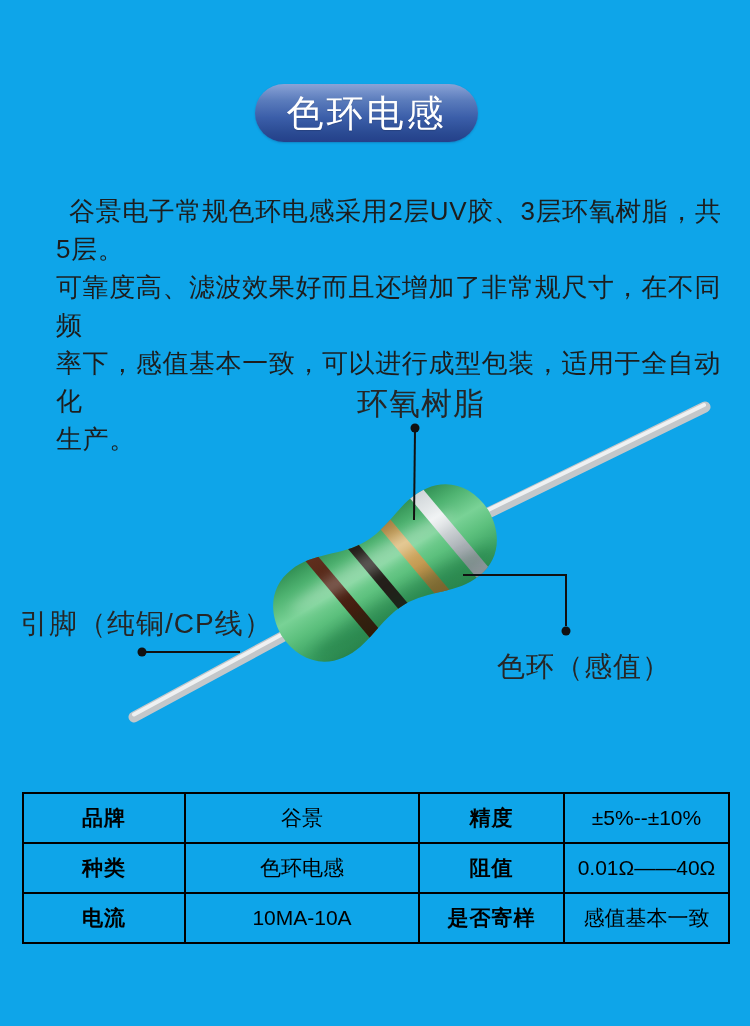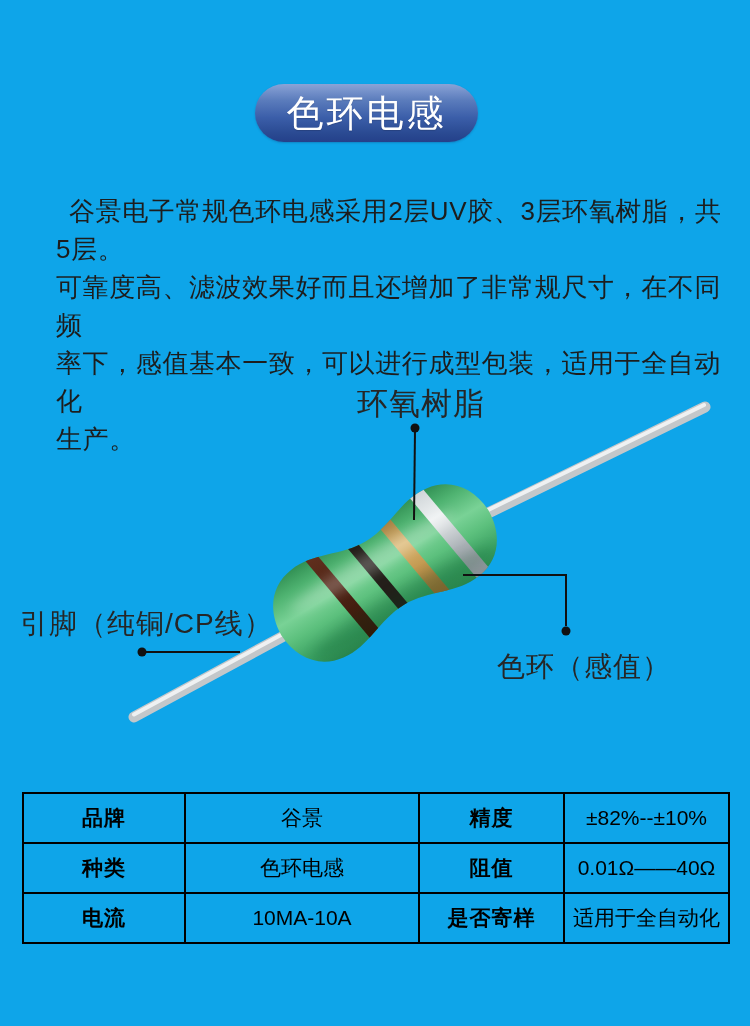--- a/index.html
+++ b/index.html
@@ -126,30 +126,30 @@
         <col class="c1">
         <col class="c2">
         <col class="c3">
         <col class="c4">
       </colgroup>
     <tbody>
       <tr>
         <td class="k">品牌</td>
         <td>谷景</td>
         <td class="k">精度</td>
-        <td>±82%--±10%</td>
+        <td>±5%--±10%</td>
       </tr>
       <tr>
         <td class="k">种类</td>
         <td>色环电感</td>
         <td class="k">阻值</td>
         <td>0.01Ω——40Ω</td>
       </tr>
       <tr>
         <td class="k">电流</td>
         <td>10MA-10A</td>
         <td class="k">是否寄样</td>
-        <td>适用于全自动化</td>
+        <td>感值基本一致</td>
       </tr>
     </tbody>
   </table>
 
 </div>
 
 </body></html>

